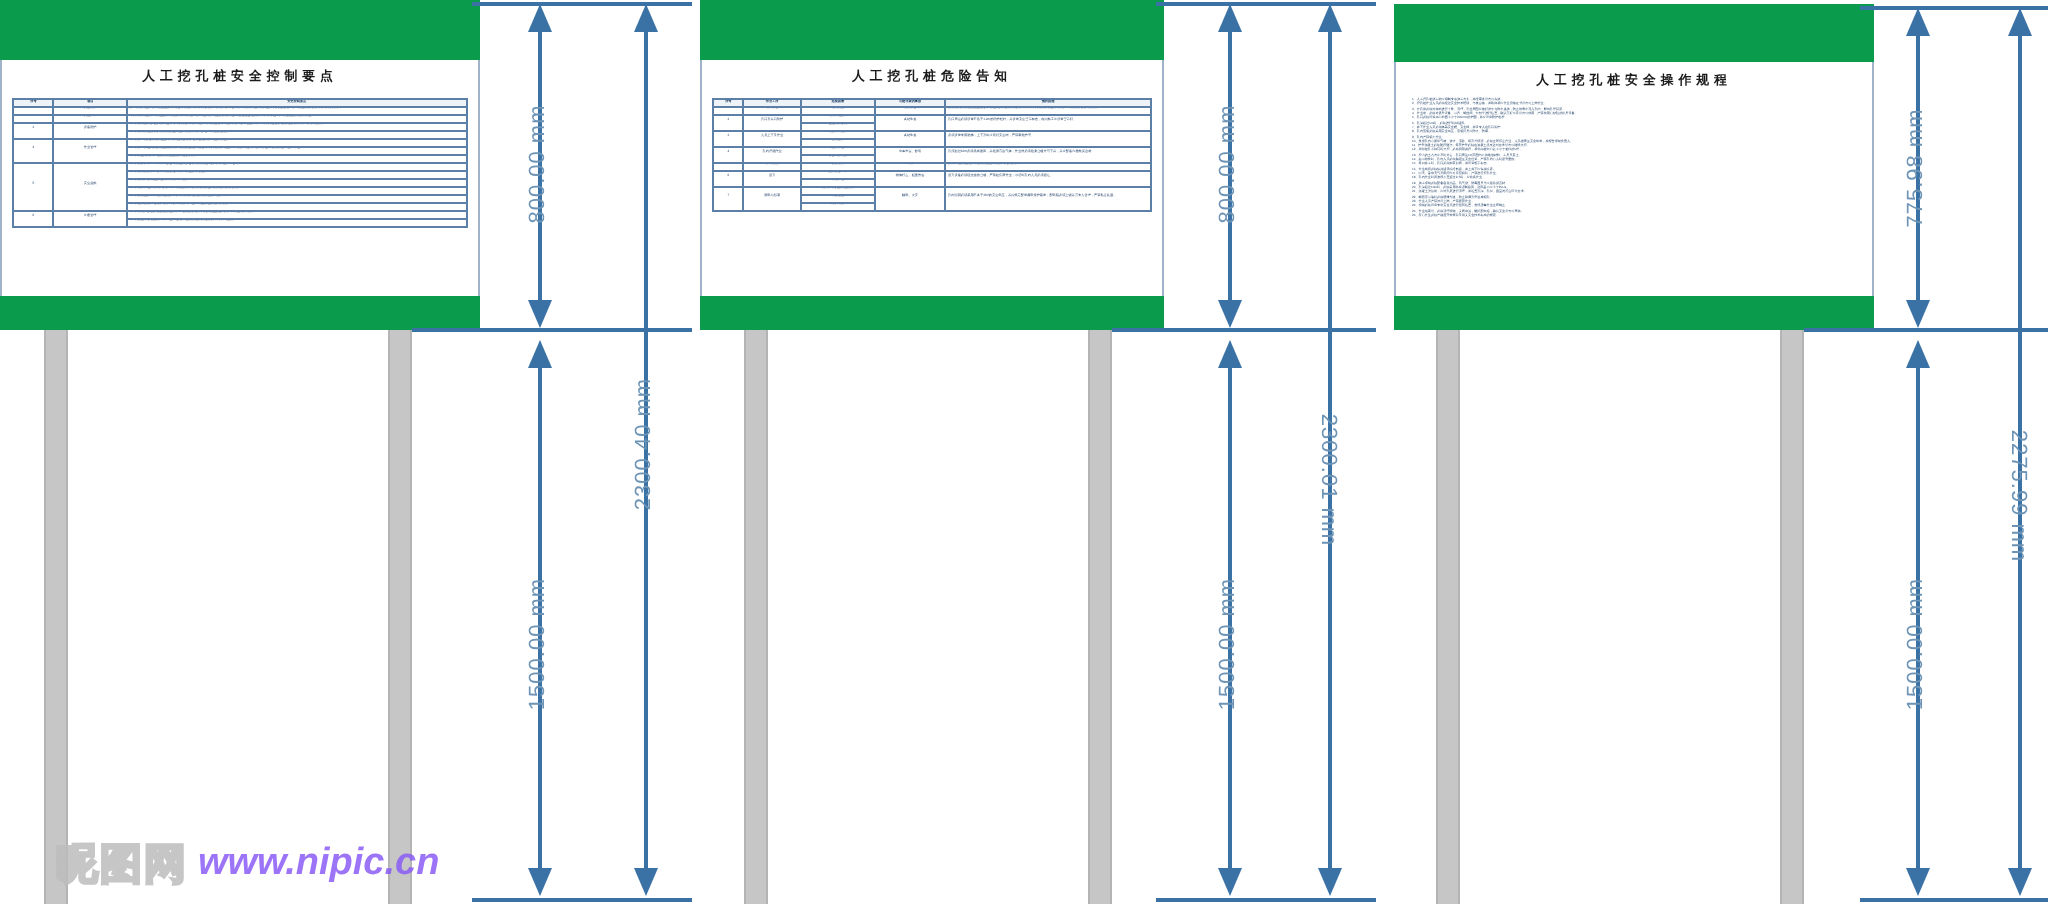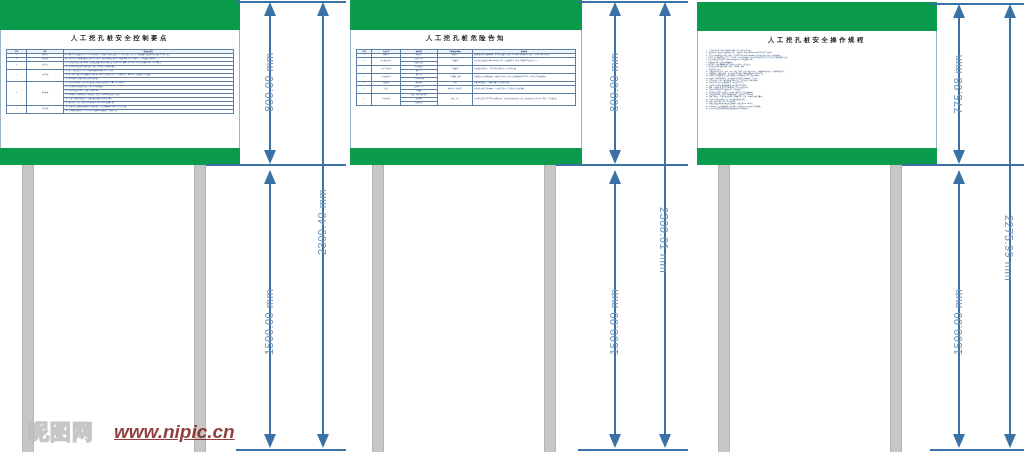--- a/index.html
+++ b/index.html
@@ -104,35 +104,34 @@
     white-space: nowrap;
     transform-origin: 50% 50%;
   }
   .dim-label.rot-ccw { transform: translate(-50%, -50%) rotate(-90deg); }
   .dim-label.rot-cw  { transform: translate(-50%, -50%) rotate(90deg); }
 
   
   #watermark-left {
     position: absolute;
     left: 28px; bottom: 6px;
-    display: flex; align-items: center; gap: 20px;
+    display: flex; align-items: center; gap: 5px;
     opacity: 0.85;
   }
   #watermark-left .wm-cjk {
     font-size: 21px; font-weight: bold;
     color: #ffffff;
     -webkit-text-stroke: 1.5px #bdbdbd;
     text-shadow: 0 0 1px #cfcfcf;
     letter-spacing: 1px;
   }
   #watermark-left .wm-url {
     font-size: 19px; font-weight: bold; font-style: italic;
-    color: #7f1d1d;
+    color: #8b5cf6;
     letter-spacing: 0px;
-    text-decoration: underline;
   }
   #watermark-right {
     position: absolute;
     right: 10px; bottom: 9px;
     font-size: 12.5px;
     color: #dcdcdc;
     font-weight: bold;
     letter-spacing: 0.2px;
     white-space: nowrap;
   }

